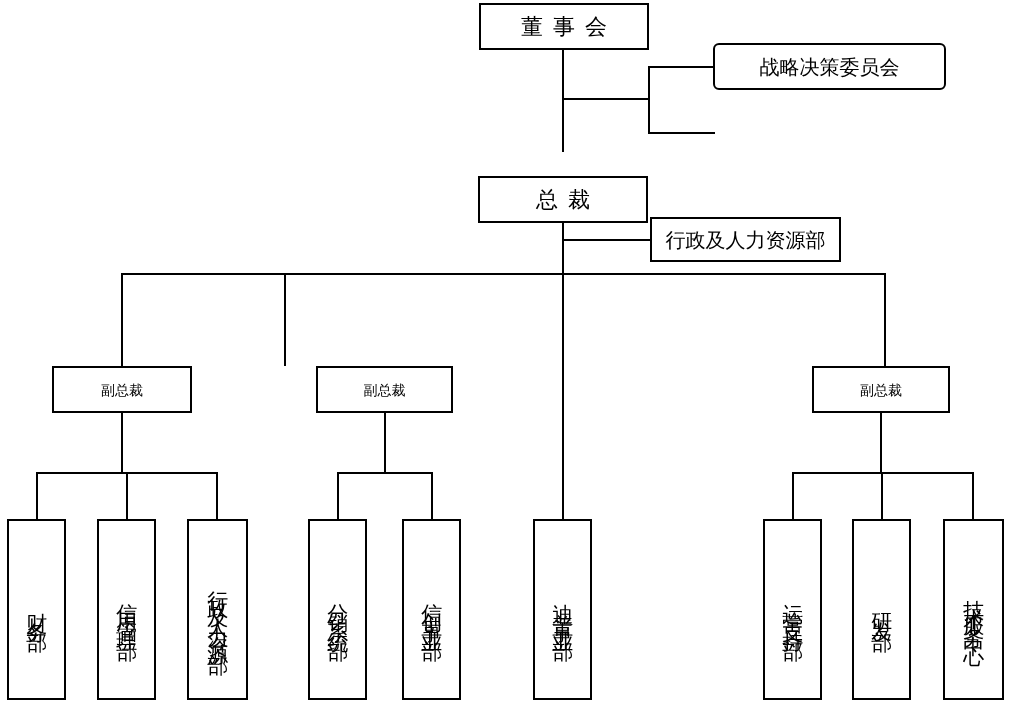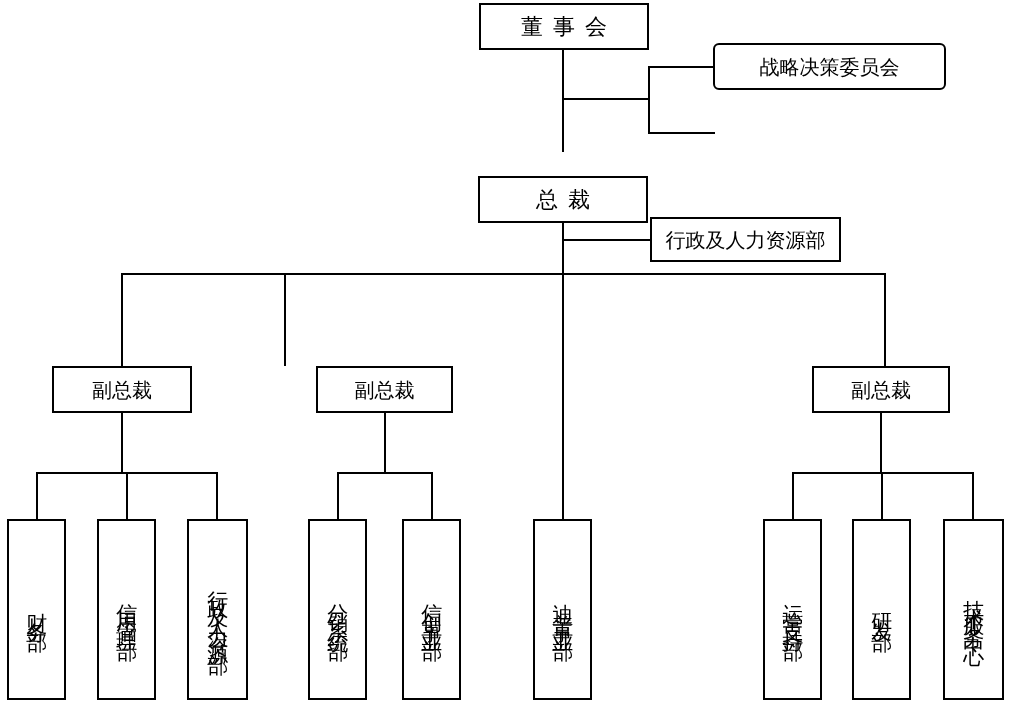--- a/index.html
+++ b/index.html
@@ -37,21 +37,21 @@
   
   .h-node .txt {
     font-size: 22px;
     white-space: nowrap;
   }
   .h-node.spaced .txt {
     letter-spacing: 10px;
     text-indent: 10px;
   }
   .vp-node .txt {
-    font-size: 20px;
+    font-size: 14px;
     white-space: nowrap;
   }
   .cmte-node .txt {
     font-size: 20px;
     white-space: nowrap;
   }
   
   .v-node {
     writing-mode: vertical-rl;
     text-orientation: upright;

